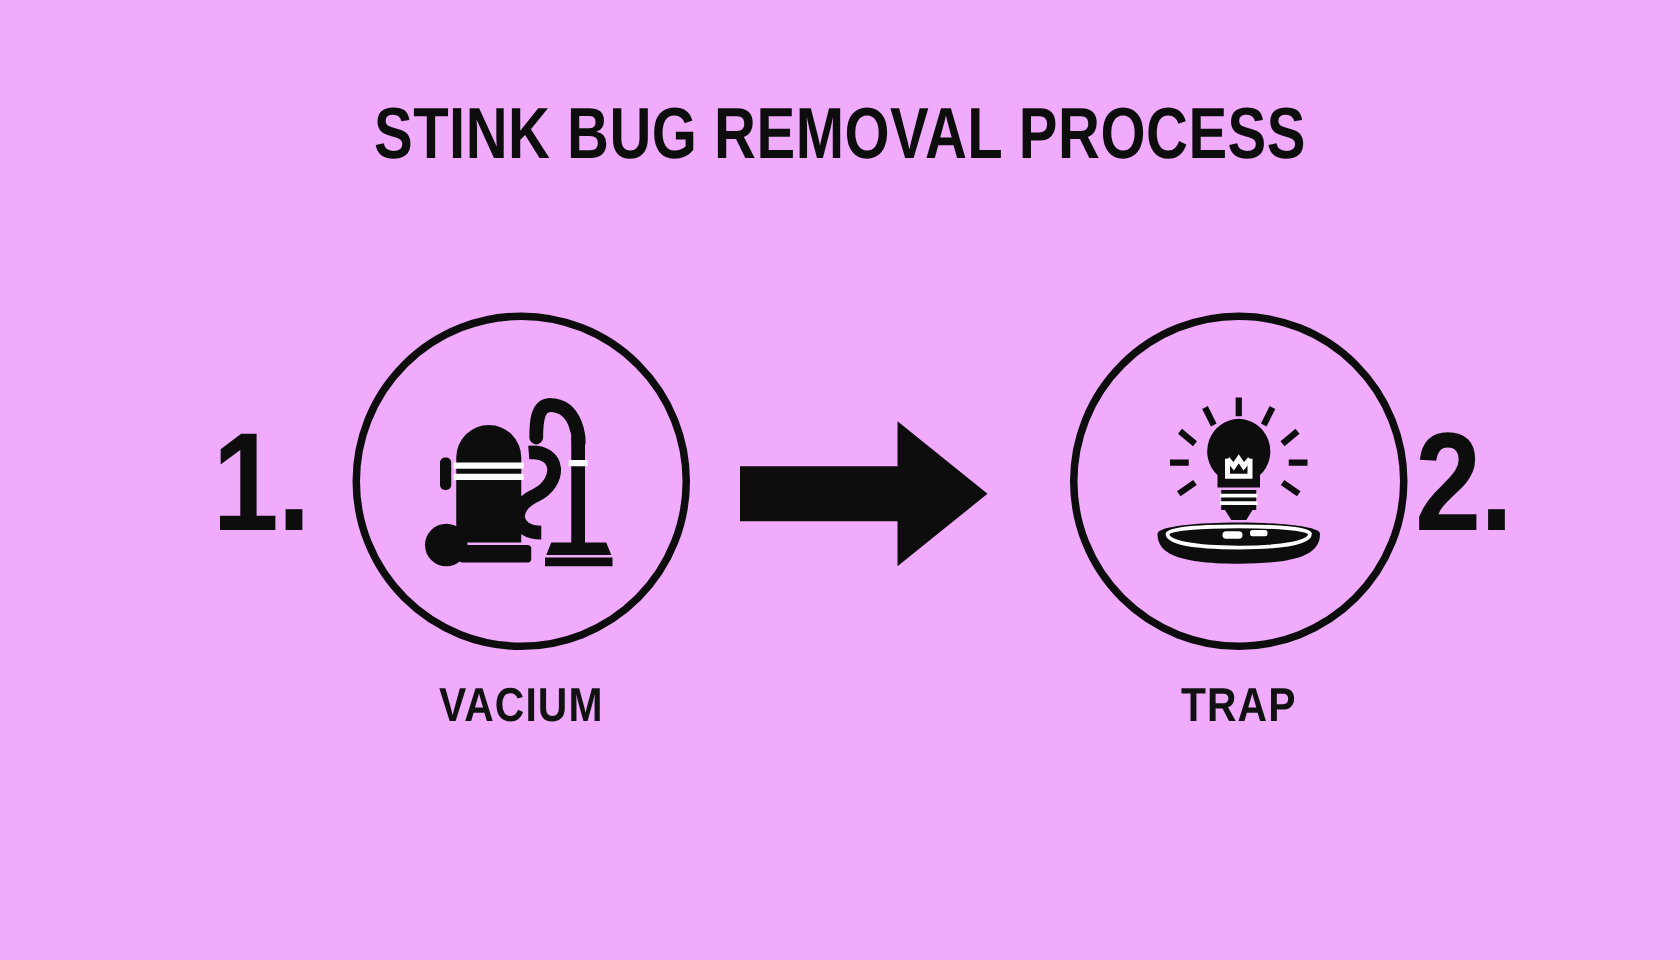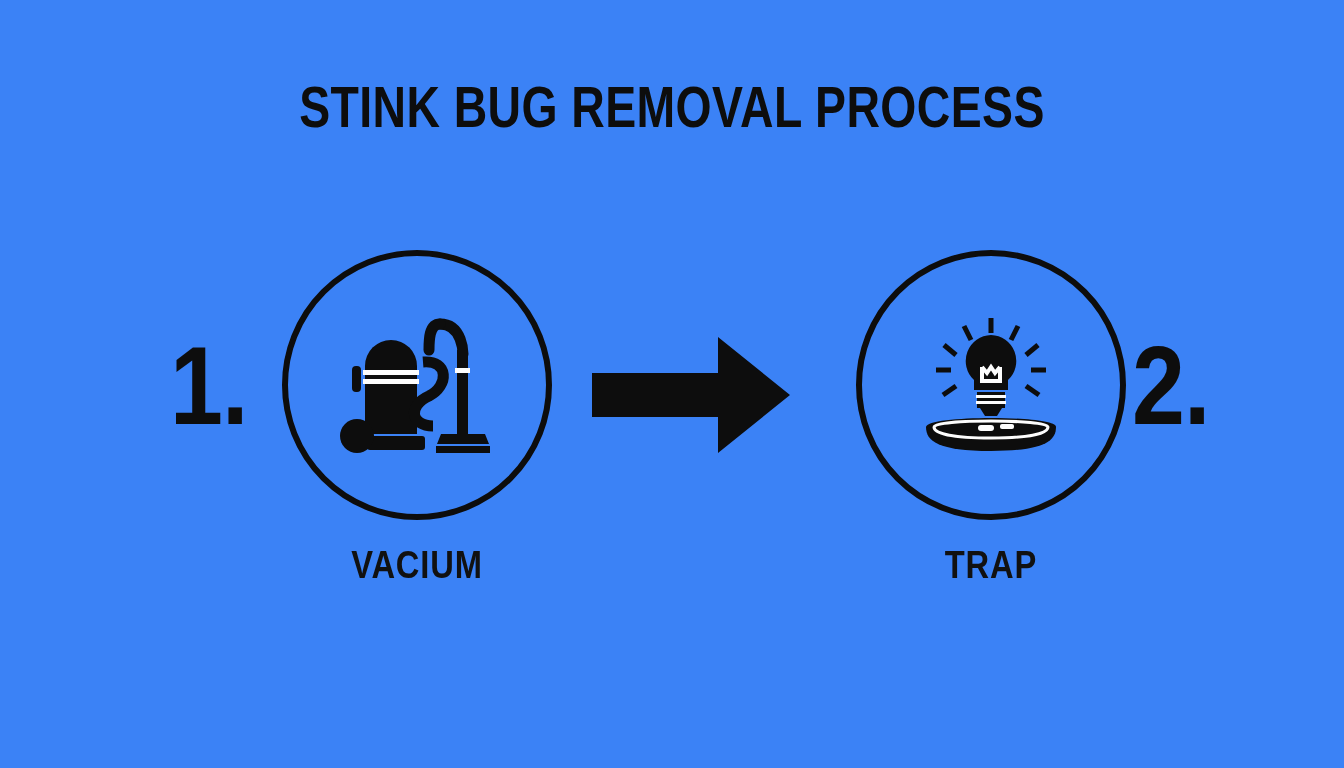--- a/index.html
+++ b/index.html
@@ -8,21 +8,21 @@
     padding: 0;
     background: #ffffff;
   }
   body {
     font-family: "Liberation Sans", sans-serif;
   }
   .canvas {
     position: relative;
     width: 1344px;
     height: 768px;
-    background: #3b82f6;
+    background: #f0abfc;
     overflow: hidden;
   }
 
   
   .title {
     position: absolute;
     left: 0;
     top: 78px;
     width: 1344px;
     text-align: center;

